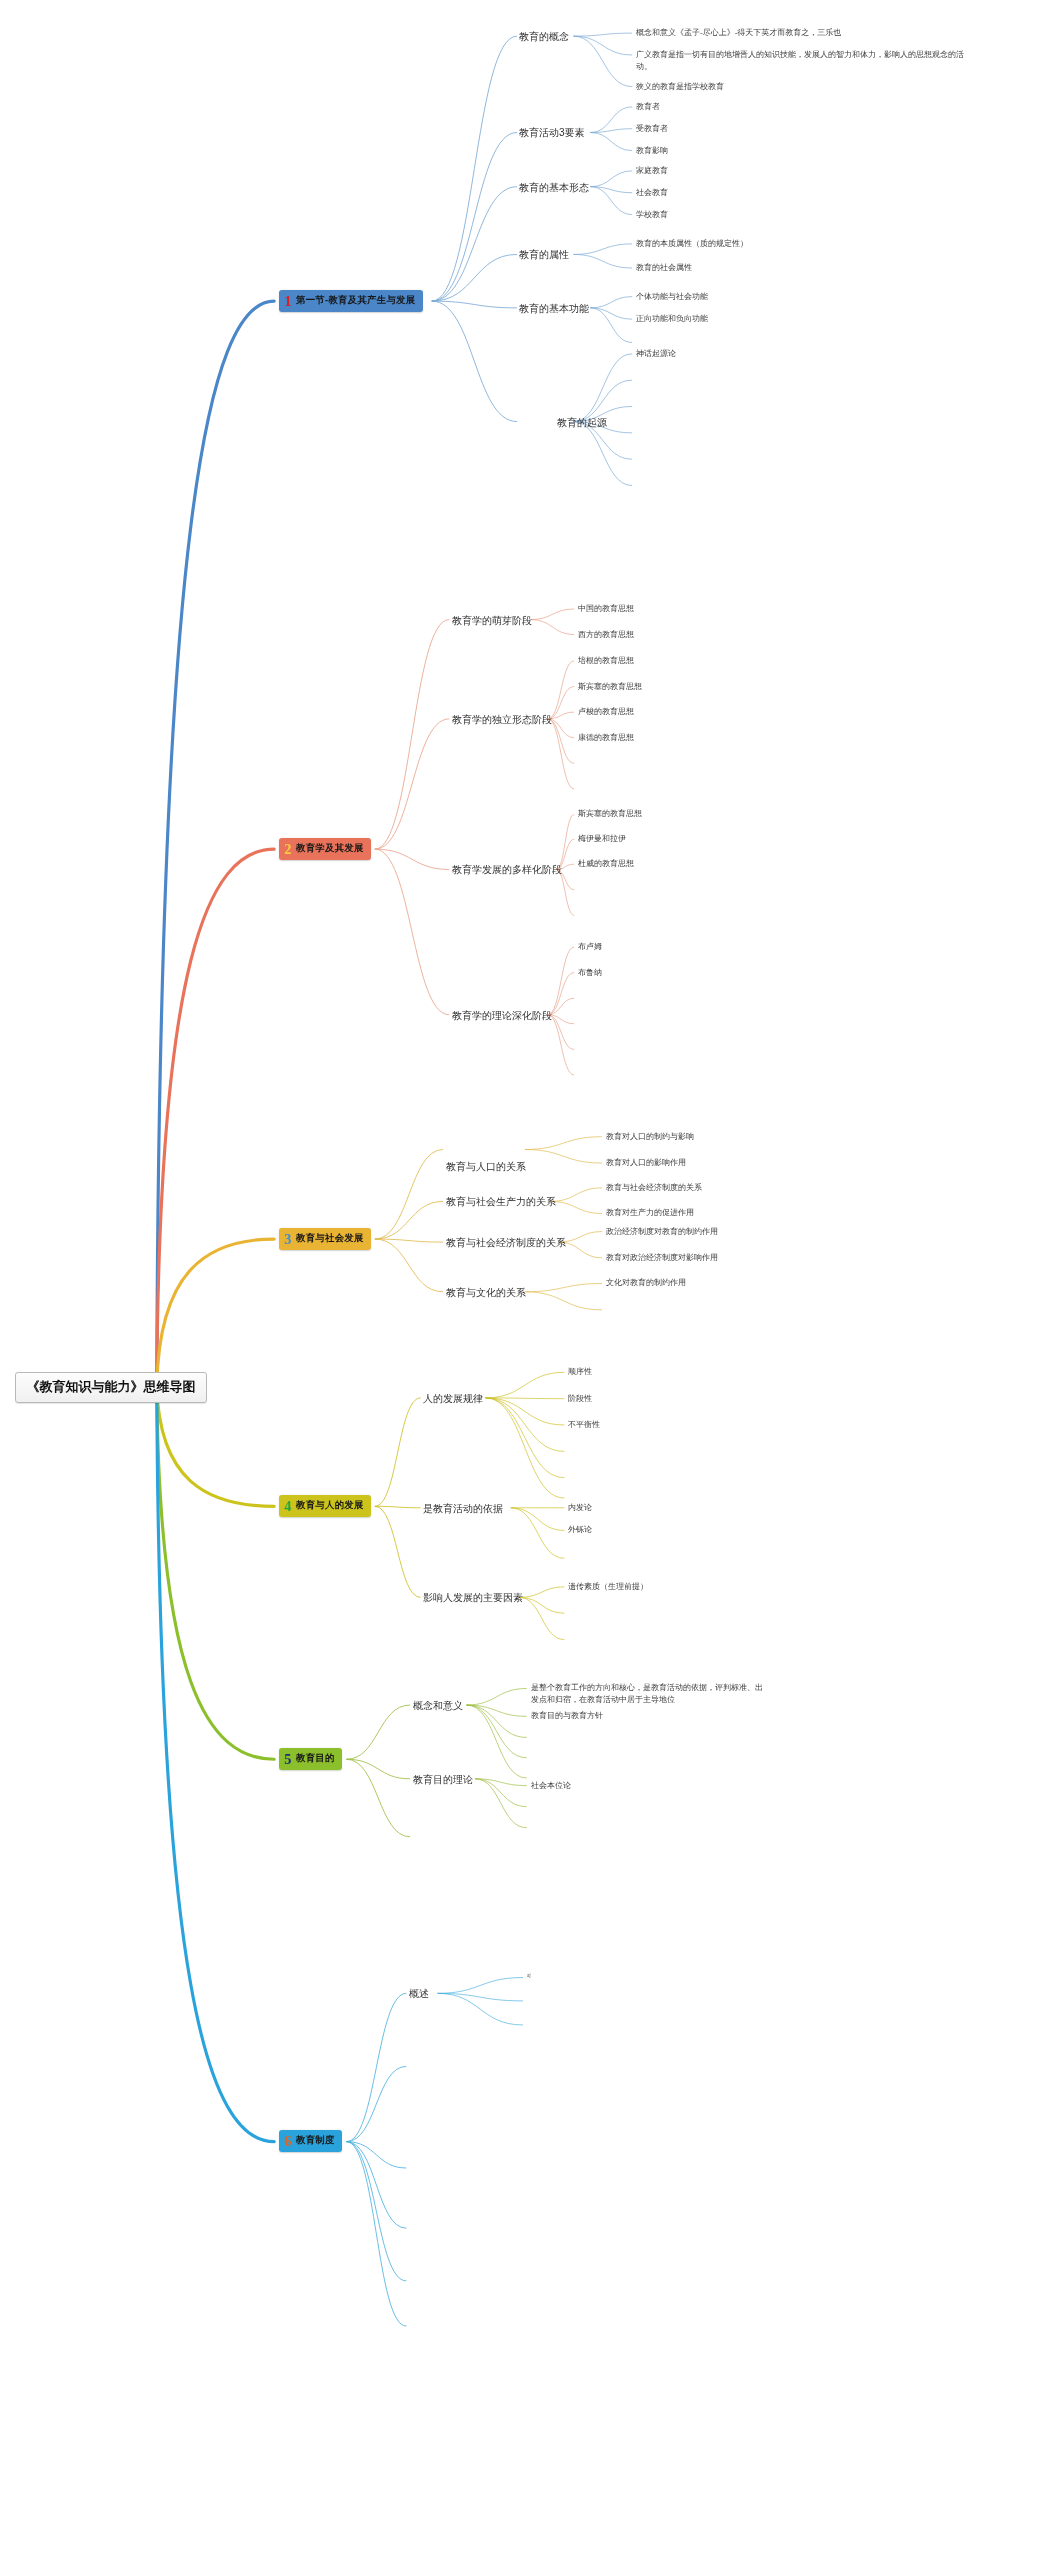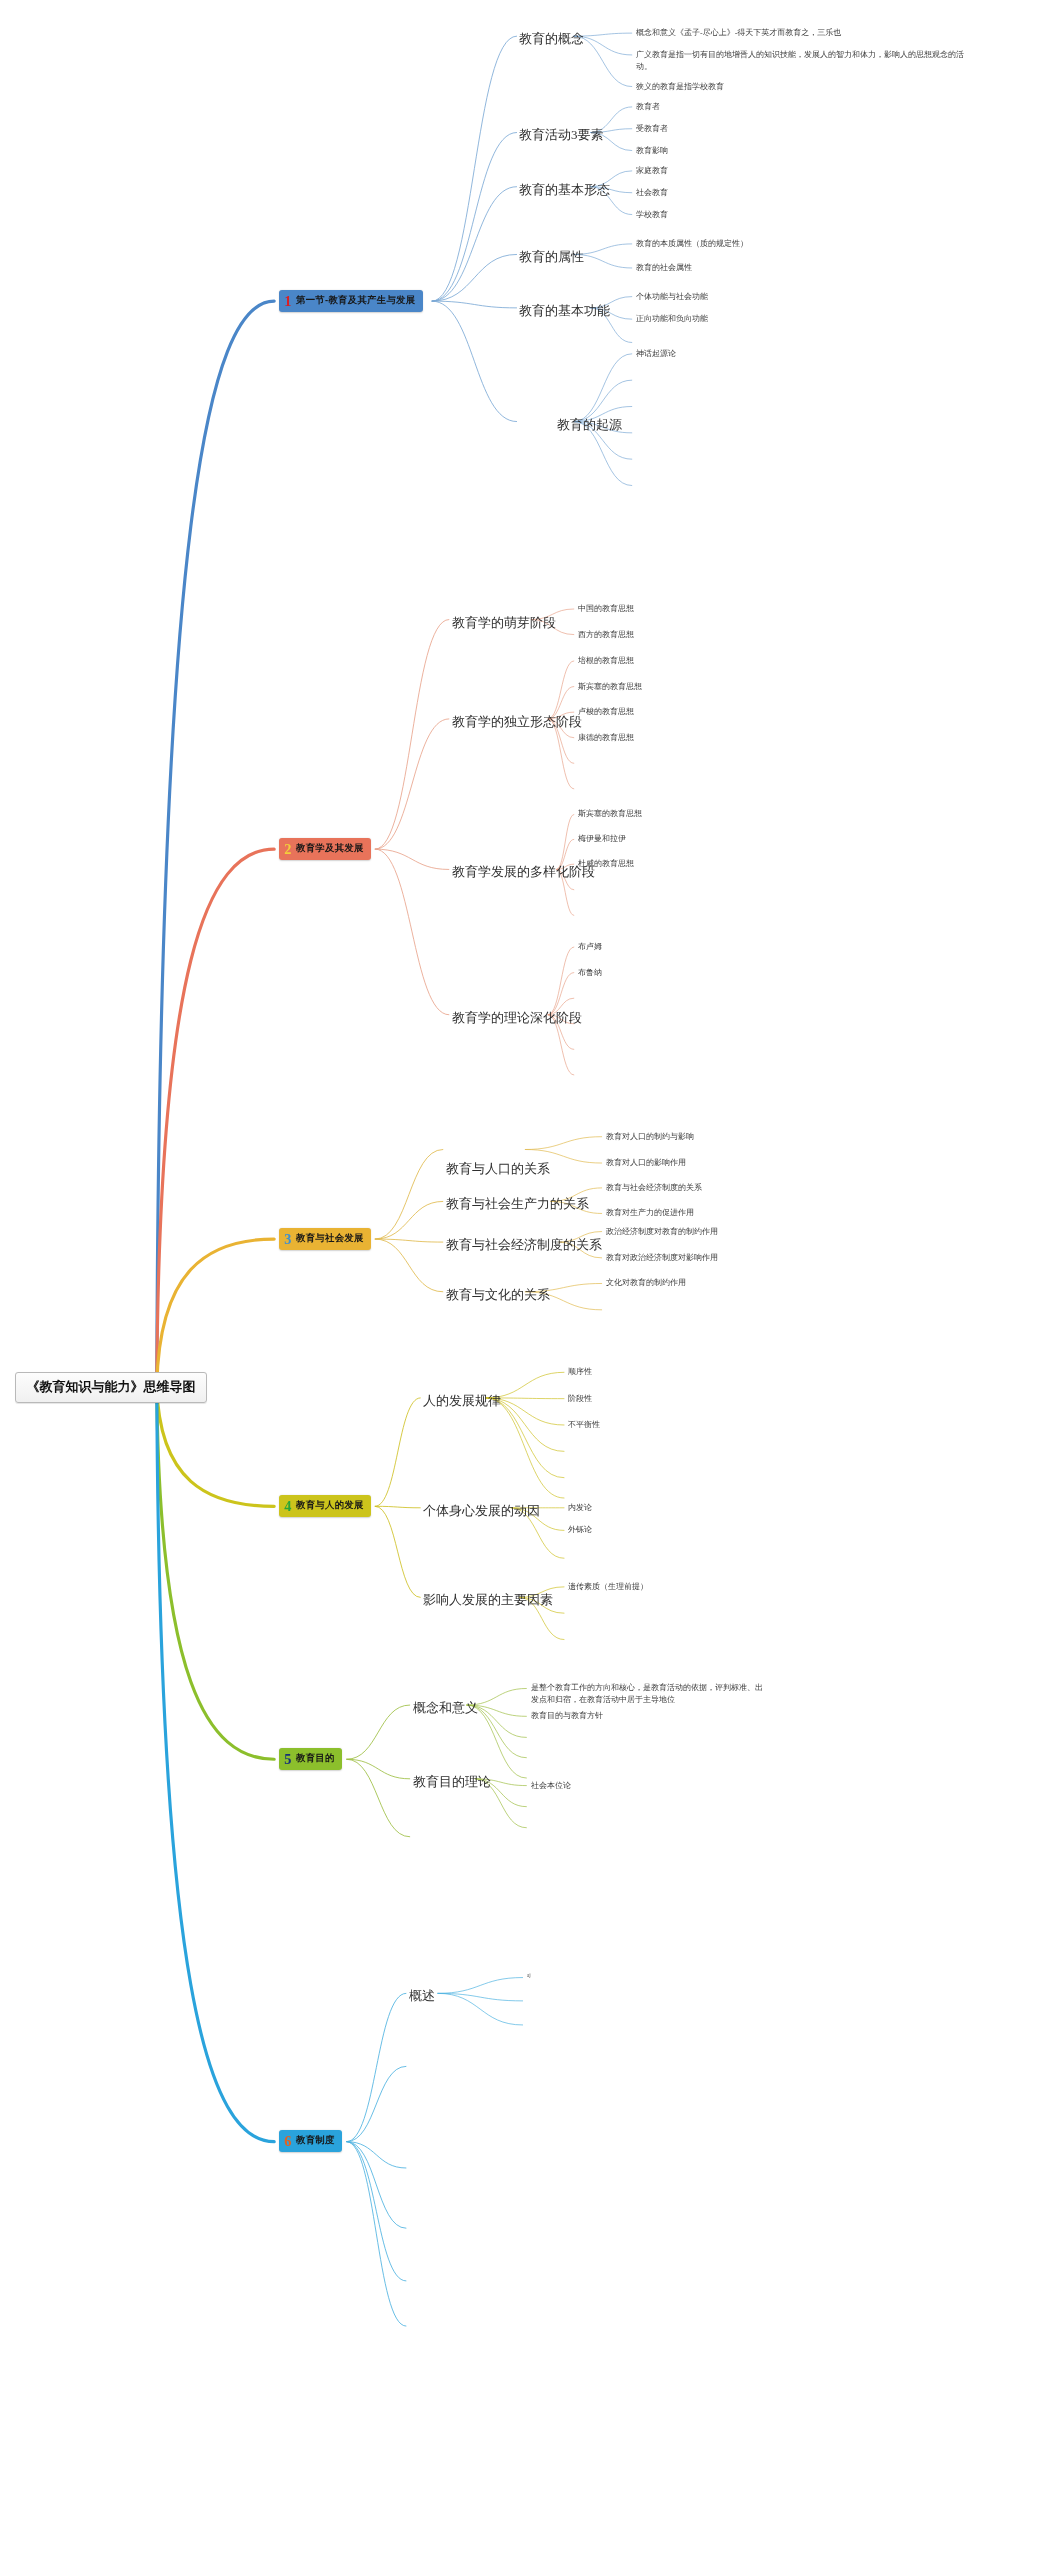--- a/index.html
+++ b/index.html
@@ -14,21 +14,21 @@
         background:linear-gradient(#fdfdfd,#f0f0f0);font-size:13px;font-weight:bold;color:#111;
         box-shadow:0 0.8px 0.8px rgba(0,0,0,.10);}
 
   
   .b1{position:absolute;border-radius:3px;padding:3.8px 7.5px 3.8px 5.3px;
       display:flex;align-items:center;gap:4.5px;box-shadow:0 0.8px 1.5px rgba(0,0,0,.18);}
   .b1 .num{font-size:14.3px;font-weight:bold;line-height:1;font-family:"Liberation Serif",serif;}
   .b1 .lbl{font-size:9.4px;font-weight:bold;color:#171717;letter-spacing:0.3px;}
 
   
-  .t2{font-size:13px;color:#2f2f2f;font-family:Liberation Serif, serif;}
+  .t2{font-size:10px;color:#2f2f2f;}
   .t3{font-size:8px;color:#3a3a3a;}
   .t3.wrap{white-space:normal;line-height:1.5;}
   .tiny{font-size:5.3px;color:#555;font-family:"Liberation Serif",serif;}
 </style>
 </head>
 <body>
 
 <div id="canvas">
   <svg id="wires" viewBox="0 0 1393 3422">
       <path d="M 208 1841 C 211.12 717.02, 273.52 400, 364 400" stroke="#4a86c8" fill="none" stroke-width="4.2" stroke-linecap="round"></path>
@@ -195,21 +195,21 @@
       <div class="node t2" style="left: 446px; top: 1286px;">教育与文化的关系</div>
       <div class="node t3" style="left: 606px; top: 1277px;">文化对教育的制约作用</div>
       <div class="node b1" style="left: 279px; top: 1495px; background: rgb(204, 196, 28);">
         <span class="num" style="color: rgb(39, 165, 58);">4</span>
         <span class="lbl">教育与人的发展</span>
       </div>
       <div class="node t2" style="left: 423px; top: 1392px;">人的发展规律</div>
       <div class="node t3" style="left: 568px; top: 1366px;">顺序性</div>
       <div class="node t3" style="left: 568px; top: 1393px;">阶段性</div>
       <div class="node t3" style="left: 568px; top: 1419px;">不平衡性</div>
-      <div class="node t2" style="left: 423px; top: 1502px;">个体身心发展的动因</div>
+      <div class="node t2" style="left: 423px; top: 1502px;">是教育活动的依据</div>
       <div class="node t3" style="left: 568px; top: 1502px;">内发论</div>
       <div class="node t3" style="left: 568px; top: 1524px;">外铄论</div>
       <div class="node t2" style="left: 423px; top: 1591px;">影响人发展的主要因素</div>
       <div class="node t3" style="left: 568px; top: 1581px;">遗传素质（生理前提）</div>
       <div class="node b1" style="left: 279px; top: 1748px; background: rgb(140, 191, 44);">
         <span class="num" style="color: rgb(21, 48, 122);">5</span>
         <span class="lbl">教育目的</span>
       </div>
       <div class="node t2" style="left: 413px; top: 1699px;">概念和意义</div>
       <div class="node t3 wrap" style="left: 531px; top: 1682px; width: 233px;">是整个教育工作的方向和核心，是教育活动的依据，评判标准、出发点和归宿，在教育活动中居于主导地位</div>

